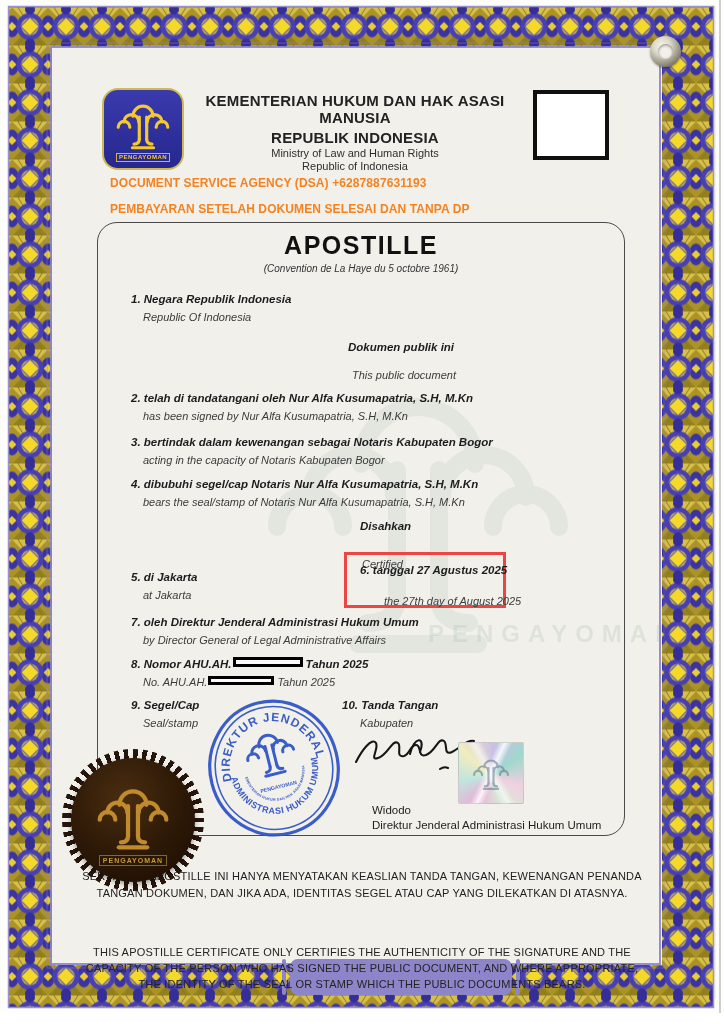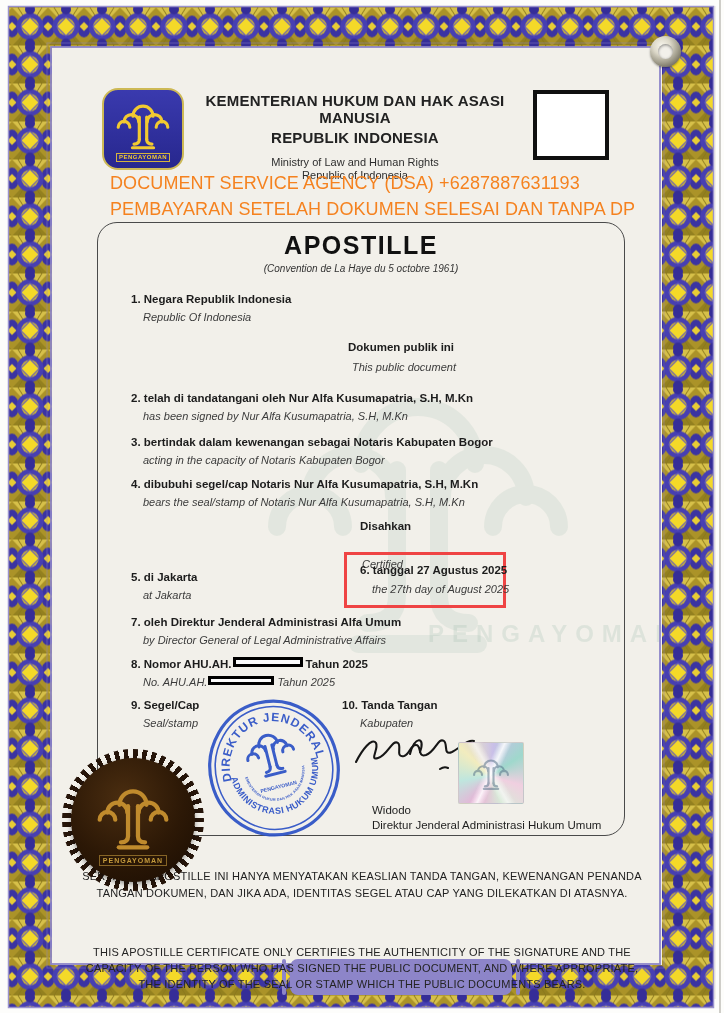--- a/index.html
+++ b/index.html
@@ -20,42 +20,42 @@
   
   .logo{position:absolute;left:102px;top:88px;width:82px;height:82px;border-radius:16px;z-index:3;
         background:linear-gradient(180deg,#3a3aae 0%,#27278e 100%);border:2px solid #cdb956;
         box-sizing:border-box;display:flex;flex-direction:column;align-items:center;}
   .logo svg{margin-top:4px;}
   .logo-label{font-size:6px;font-weight:bold;color:#f2ca30;letter-spacing:.5px;margin-top:1px;
         border:1px solid rgba(242,202,48,.85);padding:0 2px;line-height:7px;}
   .head-text{position:absolute;left:180px;top:92px;width:350px;text-align:center;z-index:3;}
   .head-l1{font-size:15px;font-weight:600;letter-spacing:.2px;color:#222;}
   .head-l2{font-size:15px;font-weight:600;letter-spacing:.2px;color:#222;margin-top:3px;}
-  .head-l3{font-size:11px;color:#2e2e2e;margin-top:10px;}
+  .head-l3{font-size:11px;color:#2e2e2e;margin-top:1px;}
   .head-l4{font-size:11px;color:#2e2e2e;margin-top:1px;}
   .qr-redaction{position:absolute;left:533px;top:90px;width:76px;height:70px;background:#ffffff;
         border:4px solid #101010;box-sizing:border-box;z-index:4;}
 
-  .promo{position:absolute;left:110px;top:170px;z-index:4;font-weight:normal;font-size:18px;
+  .promo{position:absolute;left:110px;top:170px;z-index:4;font-weight:bold;font-size:12px;
          line-height:26px;letter-spacing:.1px;}
 
   
   .cert-body{position:absolute;left:97px;top:222px;width:528px;height:614px;z-index:3;
              border:1.5px solid #4a4a4a;border-radius:20px;box-sizing:border-box;}
   .cert-title{position:absolute;left:0;right:0;top:8px;text-align:center;font-size:25px;font-weight:bold;
              letter-spacing:1.5px;color:#111;}
   .cert-convention{position:absolute;left:0;right:0;top:40px;text-align:center;font-size:10px;
              font-style:italic;color:#333;}
   .item{position:absolute;}
-  .id-line{font-size:11.5px;font-weight:bold;color:#1c1c1c;white-space:nowrap;}
+  .id-line{font-size:11.5px;font-weight:bold;color:#1c1c1c;white-space:nowrap;font-style:italic;}
   .en-line{font-size:11px;font-style:italic;color:#3b3b3b;margin-top:6px;padding-left:12px;white-space:nowrap;}
   .hl-box{position:absolute;left:246px;top:329px;width:162px;height:56px;border:3px solid #ef4444;
           box-sizing:border-box;}
   .hl-box .id-line{position:absolute;left:13px;top:9px;}
-  .hl-box .en-line{position:absolute;left:25px;top:28px;margin:0;padding:0;}
+  .hl-box .en-line{position:absolute;left:25px;top:28px;margin:12px;padding:0;}
   .redact{display:inline-block;width:64px;height:4px;background:#fbfbfb;border:3px solid #000;
           vertical-align:1px;margin:0 3px 0 1px;}
   .redact.sm{width:60px;height:3px;}
 
   
   .wm-emblem{position:absolute;left:268px;top:338px;z-index:1;color:#8fb3a2;opacity:.15;}
   .wm-text{position:absolute;left:428px;top:620px;z-index:1;font-size:24px;font-weight:bold;
           letter-spacing:8px;color:#8fb3a2;opacity:.2;white-space:nowrap;}
 
   
@@ -178,21 +178,21 @@
     <div class="cert-title">APOSTILLE</div>
     <div class="cert-convention">(Convention de La Haye du 5 octobre 1961)</div>
 
     <div class="item" style="left:33px;top:70px">
       <div class="id-line"><span>1.</span> <span>Negara Republik Indonesia</span></div>
       <div class="en-line">Republic Of Indonesia</div>
     </div>
 
     <div class="item" style="left:250px;top:118px">
       <div class="id-line">Dokumen publik ini</div>
-      <div class="en-line" style="padding-left:4px;margin-top:8px">This public document</div>
+      <div class="en-line" style="padding-left:4px;margin-top:16px">This public document</div>
     </div>
 
     <div class="item" style="left:33px;top:169px">
       <div class="id-line"><span>2.</span> <span>telah di tandatangani oleh Nur Alfa Kusumapatria, S.H, M.Kn</span></div>
       <div class="en-line">has been signed by Nur Alfa Kusumapatria, S.H, M.Kn</div>
     </div>
 
     <div class="item" style="left:33px;top:213px">
       <div class="id-line"><span>3.</span> <span>bertindak dalam kewenangan sebagai Notaris Kabupaten Bogor</span></div>
       <div class="en-line">acting in the capacity of Notaris Kabupaten Bogor</div>
@@ -212,21 +212,21 @@
       <div class="id-line"><span>5.</span> <span>di Jakarta</span></div>
       <div class="en-line">at Jakarta</div>
     </div>
 
     <div class="hl-box">
       <div class="id-line"><span>6.</span> <span>tanggal 27 Agustus 2025</span></div>
       <div class="en-line">the 27th day of August 2025</div>
     </div>
 
     <div class="item" style="left:33px;top:393px">
-      <div class="id-line"><span>7.</span> <span>oleh Direktur Jenderal Administrasi Alfa Umum</span></div>
+      <div class="id-line"><span>7.</span> <span>oleh Direktur Jenderal Administrasi Hukum Umum</span></div>
       <div class="en-line">by Director General of Legal Administrative Affairs</div>
     </div>
 
     <div class="item" style="left:33px;top:434px">
       <div class="id-line"><span>8.</span> <span>Nomor AHU.AH.</span><span class="redact"></span><span>Tahun 2025</span></div>
       <div class="en-line"><span>No. AHU.AH.</span><span class="redact sm"></span><span>Tahun 2025</span></div>
     </div>
 
     <div class="item" style="left:33px;top:476px">
       <div class="id-line"><span>9.</span> <span>Segel/Cap</span></div>

